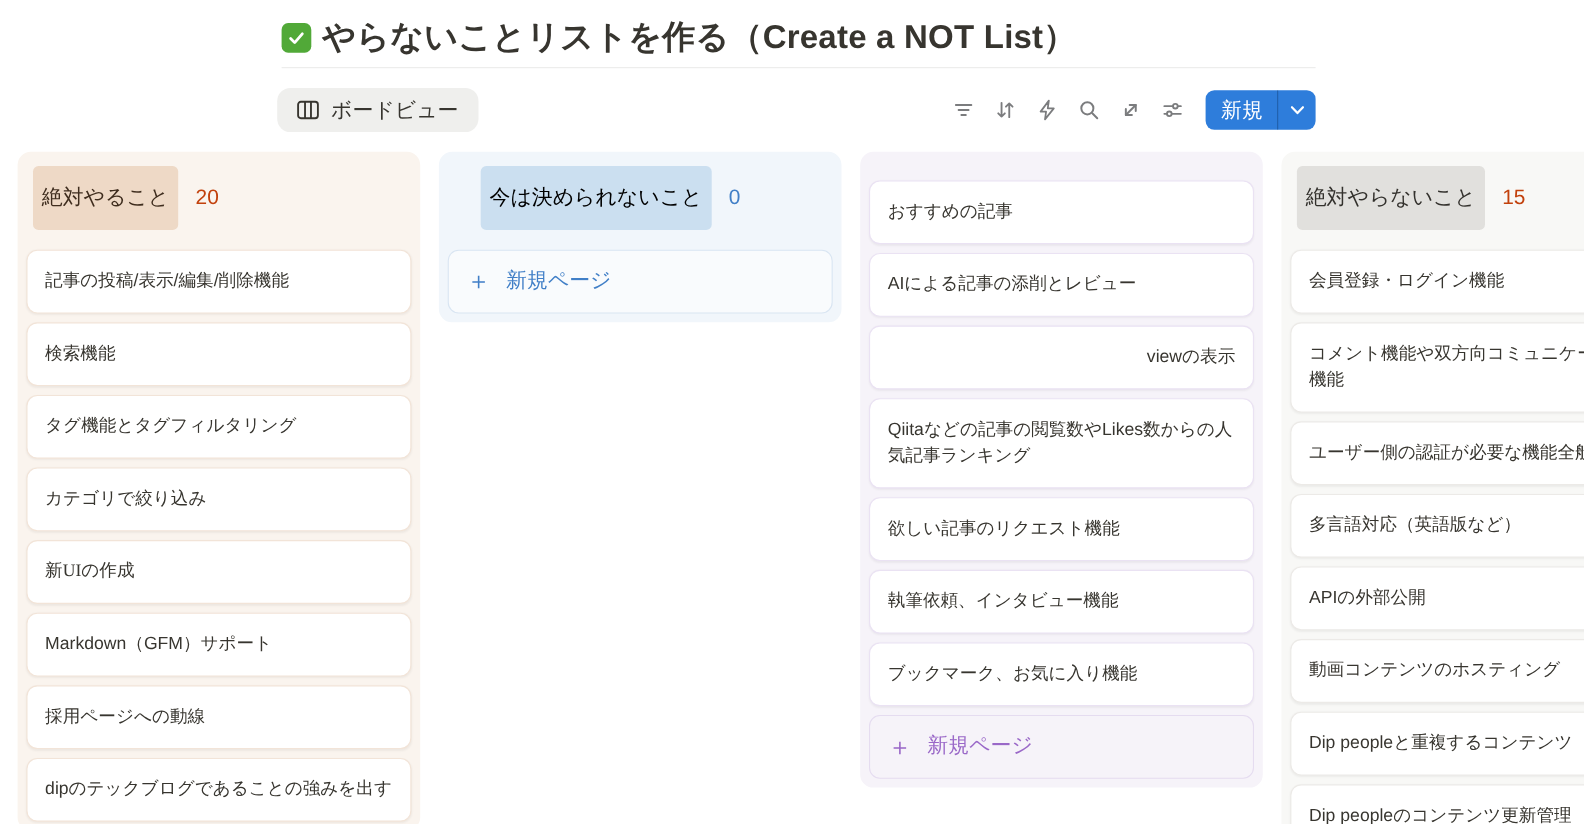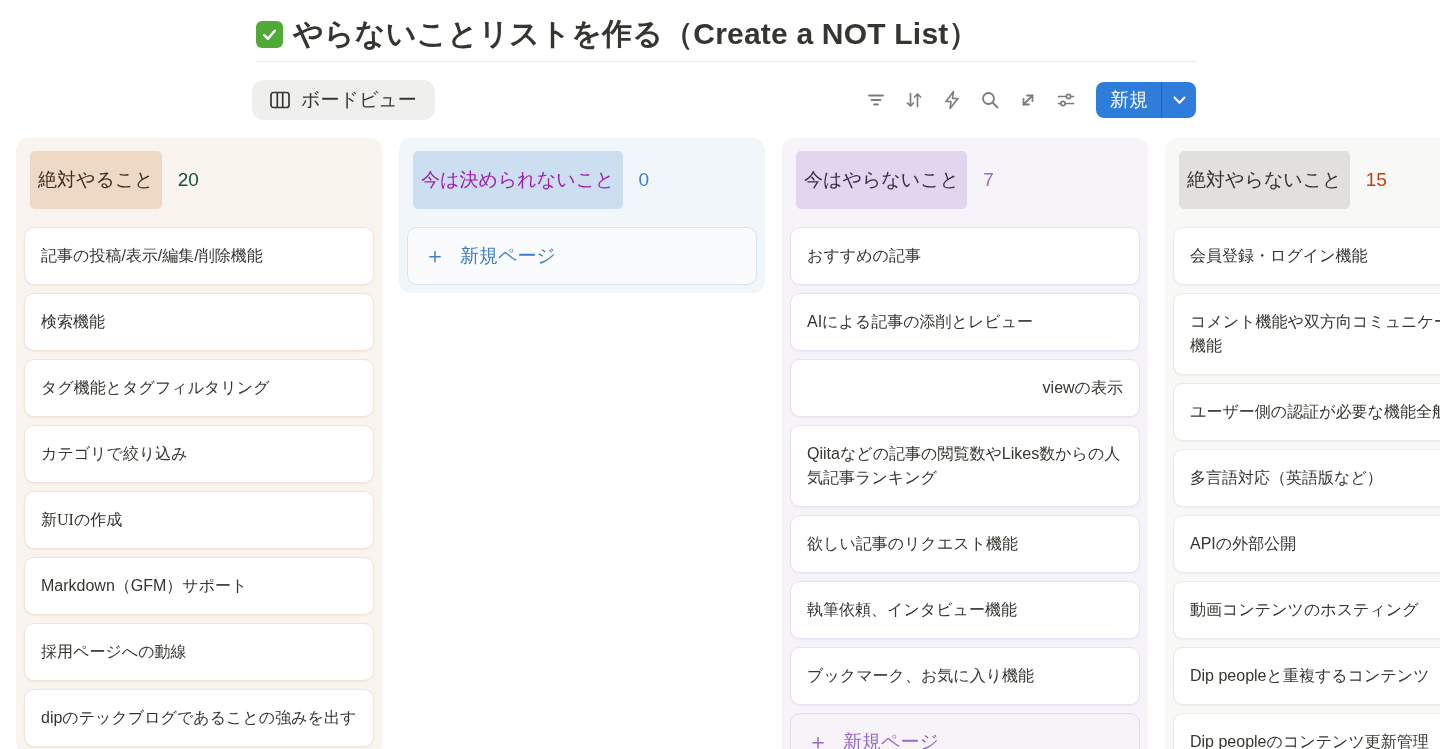--- a/index.html
+++ b/index.html
@@ -118,50 +118,46 @@
           </svg>
       </span>
     </div>
   </div>
 </div>
 
 <div class="board" id="board">
     <div class="col" style="background: rgb(250, 244, 238);">
     <div class="col-header">
       <span class="col-badge" style="background: rgb(238, 217, 198); color: rgb(63, 45, 30);">絶対やること</span>
-      <span class="col-count" style="color: #14532d;">20</span>
+      <span class="col-count" style="color: #c2410c;">20</span>
     </div>
     <div class="cards">
         <div class="card" style="border-color: rgb(242, 228, 216);"><span>記事の投稿/表示/編集/削除機能</span></div>
         <div class="card" style="border-color: rgb(242, 228, 216); border-radius: 10px;"><span>検索機能</span></div>
         <div class="card" style="border-color: rgb(242, 228, 216);"><span>タグ機能とタグフィルタリング</span></div>
         <div class="card" style="border-color: rgb(242, 228, 216);"><span>カテゴリで絞り込み</span></div>
         <div class="card" style="border-color: rgb(242, 228, 216); font-family: Liberation Serif, serif;"><span>新UIの作成</span></div>
         <div class="card" style="border-color: rgb(242, 228, 216);"><span>Markdown（GFM）サポート</span></div>
         <div class="card" style="border-color: rgb(242, 228, 216);"><span>採用ページへの動線</span></div>
         <div class="card" style="border-color: rgb(242, 228, 216);"><span>dipのテックブログであることの強みを出す</span></div>
       </div>
   </div>
     <div class="col" style="background: rgb(241, 246, 251);">
     <div class="col-header">
-      <span class="col-badge" style="background: rgb(203, 223, 240); color: #a21caf;">今は決められないこと</span>
+      <span class="col-badge" style="background: rgb(203, 223, 240); color: #000000; margin-left: 24px;">今は決められないこと</span>
       <span class="col-count" style="color: rgb(65, 127, 199);">0</span>
     </div>
     <div class="cards">
         <div class="newpage" style="border-color: rgb(217, 229, 242); background: rgba(255, 255, 255, 0.55); color: rgb(65, 127, 199);">
     <span class="plus">＋</span>
     <span>新規ページ</span>
   </div>
       </div>
   </div>
     <div class="col" style="background: rgb(246, 243, 249);">
-    <div class="col-header">
-      <span class="col-badge" style="background: rgb(226, 213, 238); color: rgb(58, 39, 82);">今はやらないこと</span>
-      <span class="col-count" style="color: rgb(154, 104, 200);">7</span>
-    </div>
     <div class="cards">
         <div class="card" style="border-color: rgb(234, 226, 243);"><span>おすすめの記事</span></div>
         <div class="card" style="border-color: rgb(234, 226, 243);"><span>AIによる記事の添削とレビュー</span></div>
         <div class="card" style="border-color: rgb(234, 226, 243); text-align: right;"><span>viewの表示</span></div>
         <div class="card" style="border-color: rgb(234, 226, 243);"><span>Qiitaなどの記事の閲覧数やLikes数からの人気記事ランキング</span></div>
         <div class="card" style="border-color: rgb(234, 226, 243);"><span>欲しい記事のリクエスト機能</span></div>
         <div class="card" style="border-color: rgb(234, 226, 243);"><span>執筆依頼、インタビュー機能</span></div>
         <div class="card" style="border-color: rgb(234, 226, 243);"><span>ブックマーク、お気に入り機能</span></div>
         <div class="newpage" style="border-color: rgb(229, 220, 240); color: rgb(154, 104, 200);">
     <span class="plus">＋</span>

